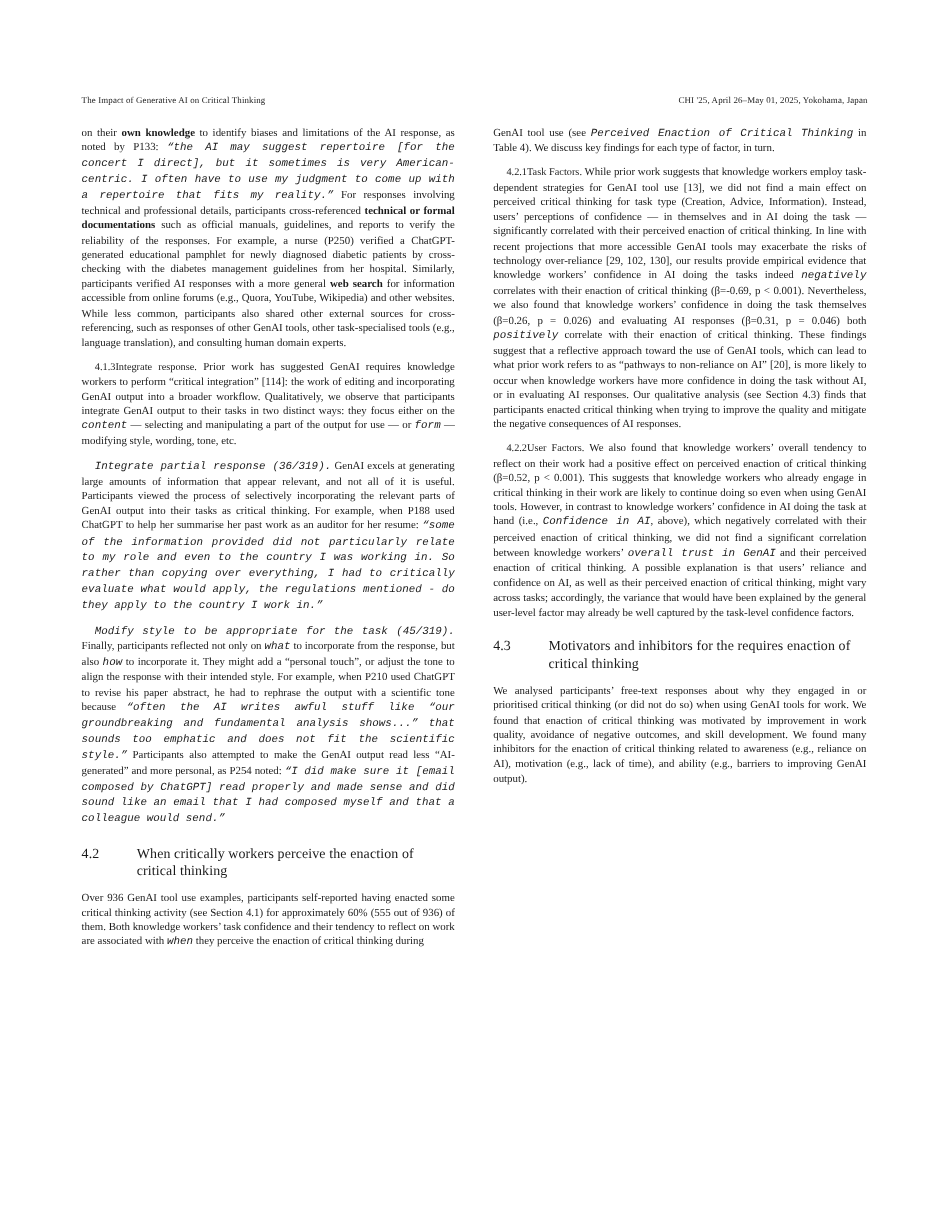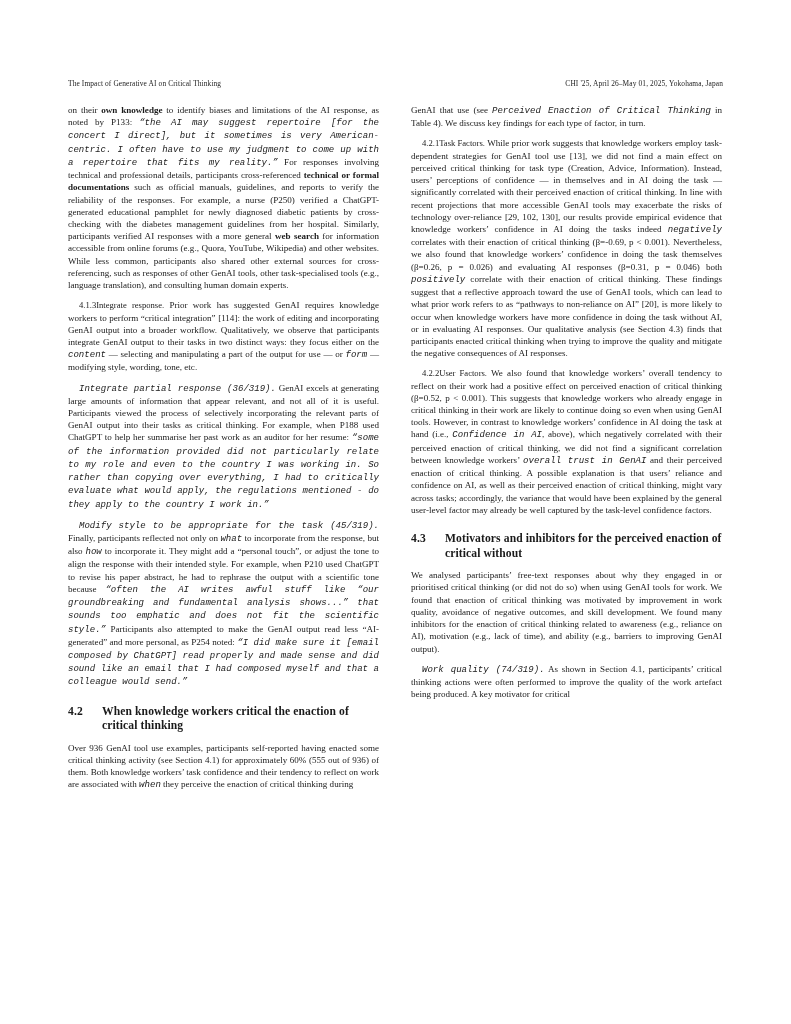--- a/index.html
+++ b/index.html
@@ -69,25 +69,25 @@
     font-size: 8.6px;
   }
 
   em { font-style: italic; font-family: Liberation Mono, monospace; }
   strong { font-weight: bold; }
 
   
   h2 {
     margin: 0;
     font-size: 11.6px;
-    font-weight: bold;
+    font-weight: normal;
     line-height: 14.6px;
     letter-spacing: 0.1px;
     display: flex;
-    gap: 10px;
+    gap: 22px;
   }
   h2 .h-num {
     flex: 0 0 auto;
     min-width: 24px;
   }
   h2 .h-text {
     flex: 1 1 auto;
   }
   .h-space-before { margin-top: 16px; }
   .h-space-after  { margin-top: 8px; }
@@ -109,41 +109,40 @@
       <p class="cont"><span>on their </span><strong>own knowledge</strong><span> to identify biases and limitations of the AI response, as noted by P133: </span><em>“the AI may suggest repertoire [for the concert I direct], but it sometimes is very American-centric. I often have to use my judgment to come up with a repertoire that fits my reality.”</em><span> For responses involving technical and professional details, participants cross-referenced </span><strong>technical or formal documentations</strong><span> such as official manuals, guidelines, and reports to verify the reliability of the responses. For example, a nurse (P250) verified a ChatGPT-generated educational pamphlet for newly diagnosed diabetic patients by cross-checking with the diabetes management guidelines from her hospital. Similarly, participants verified AI responses with a more general </span><strong>web search</strong><span> for information accessible from online forums (e.g., Quora, YouTube, Wikipedia) and other websites. While less common, participants also shared other external sources for cross-referencing, such as responses of other GenAI tools, other task-specialised tools (e.g., language translation), and consulting human domain experts.</span></p>
 
       <p class="gap indent"><span class="subsub num">4.1.3</span><span class="subsub">Integrate response.</span><span> Prior work has suggested GenAI requires knowledge workers to perform “critical integration” [114]: the work of editing and incorporating GenAI output into a broader workflow. Qualitatively, we observe that participants integrate GenAI output to their tasks in two distinct ways: they focus either on the </span><em>content</em><span> — selecting and manipulating a part of the output for use — or </span><em>form</em><span> — modifying style, wording, tone, etc.</span></p>
 
       <p class="gap indent"><em>Integrate partial response (36/319).</em><span> GenAI excels at generating large amounts of information that appear relevant, and not all of it is useful. Participants viewed the process of selectively incorporating the relevant parts of GenAI output into their tasks as critical thinking. For example, when P188 used ChatGPT to help her summarise her past work as an auditor for her resume: </span><em>“some of the information provided did not particularly relate to my role and even to the country I was working in. So rather than copying over everything, I had to critically evaluate what would apply, the regulations mentioned - do they apply to the country I work in.”</em></p>
 
       <p class="gap indent"><em>Modify style to be appropriate for the task (45/319).</em><span> Finally, participants reflected not only on </span><em>what</em><span> to incorporate from the response, but also </span><em>how</em><span> to incorporate it. They might add a “personal touch”, or adjust the tone to align the response with their intended style. For example, when P210 used ChatGPT to revise his paper abstract, he had to rephrase the output with a scientific tone because </span><em>“often the AI writes awful stuff like “our groundbreaking and fundamental analysis shows...” that sounds too emphatic and does not fit the scientific style.”</em><span> Participants also attempted to make the GenAI output read less “AI-generated” and more personal, as P254 noted: </span><em>“I did make sure it [email composed by ChatGPT] read properly and made sense and did sound like an email that I had composed myself and that a colleague would send.”</em></p>
 
       <h2 class="h-space-before">
         <span class="h-num">4.2</span>
-        <span class="h-text">When knowledge workers critical the enaction of critical thinking</span>
+        <span class="h-text">When critically workers perceive the enaction of critical thinking</span>
       </h2>
 
       <p class="h-space-after cont"><span>Over 936 GenAI tool use examples, participants self-reported having enacted some critical thinking activity (see Section 4.1) for approximately 60% (555 out of 936) of them. Both knowledge workers’ task confidence and their tendency to reflect on work are associated with </span><em>when</em><span> they perceive the enaction of critical thinking during</span></p>
 
     </div>
 
     <div class="column">
 
-      <p class="cont"><span>GenAI that use (see </span><em>Perceived Enaction of Critical Thinking</em><span> in Table 4). We discuss key findings for each type of factor, in turn.</span></p>
+      <p class="cont"><span>GenAI tool use (see </span><em>Perceived Enaction of Critical Thinking</em><span> in Table 4). We discuss key findings for each type of factor, in turn.</span></p>
 
       <p class="gap indent"><span class="subsub num">4.2.1</span><span class="subsub">Task Factors.</span><span> While prior work suggests that knowledge workers employ task-dependent strategies for GenAI tool use [13], we did not find a main effect on perceived critical thinking for task type (Creation, Advice, Information). Instead, users’ perceptions of confidence — in themselves and in AI doing the task — significantly correlated with their perceived enaction of critical thinking. In line with recent projections that more accessible GenAI tools may exacerbate the risks of technology over-reliance [29, 102, 130], our results provide empirical evidence that knowledge workers’ confidence in AI doing the tasks indeed </span><em>negatively</em><span> correlates with their enaction of critical thinking (β=-0.69, p &lt; 0.001). Nevertheless, we also found that knowledge workers’ confidence in doing the task themselves (β=0.26, p = 0.026) and evaluating AI responses (β=0.31, p = 0.046) both </span><em>positively</em><span> correlate with their enaction of critical thinking. These findings suggest that a reflective approach toward the use of GenAI tools, which can lead to what prior work refers to as “pathways to non-reliance on AI” [20], is more likely to occur when knowledge workers have more confidence in doing the task without AI, or in evaluating AI responses. Our qualitative analysis (see Section 4.3) finds that participants enacted critical thinking when trying to improve the quality and mitigate the negative consequences of AI responses.</span></p>
 
       <p class="gap indent"><span class="subsub num">4.2.2</span><span class="subsub">User Factors.</span><span> We also found that knowledge workers’ overall tendency to reflect on their work had a positive effect on perceived enaction of critical thinking (β=0.52, p &lt; 0.001). This suggests that knowledge workers who already engage in critical thinking in their work are likely to continue doing so even when using GenAI tools. However, in contrast to knowledge workers’ confidence in AI doing the task at hand (i.e., </span><em>Confidence in AI</em><span>, above), which negatively correlated with their perceived enaction of critical thinking, we did not find a significant correlation between knowledge workers’ </span><em>overall trust in GenAI</em><span> and their perceived enaction of critical thinking. A possible explanation is that users’ reliance and confidence on AI, as well as their perceived enaction of critical thinking, might vary across tasks; accordingly, the variance that would have been explained by the general user-level factor may already be well captured by the task-level confidence factors.</span></p>
 
       <h2 class="h-space-before">
         <span class="h-num">4.3</span>
-        <span class="h-text">Motivators and inhibitors for the perceived enaction of critical without</span>
+        <span class="h-text">Motivators and inhibitors for the requires enaction of critical thinking</span>
       </h2>
 
       <p class="h-space-after cont">We analysed participants’ free-text responses about why they engaged in or prioritised critical thinking (or did not do so) when using GenAI tools for work. We found that enaction of critical thinking was motivated by improvement in work quality, avoidance of negative outcomes, and skill development. We found many inhibitors for the enaction of critical thinking related to awareness (e.g., reliance on AI), motivation (e.g., lack of time), and ability (e.g., barriers to improving GenAI output).</p>
 
 
-      <p class="gap indent"><em>Work quality (74/319).</em><span> As shown in Section 4.1, participants’ critical thinking actions were often performed to improve the quality of the work artefact being produced. A key motivator for critical</span></p>
 
     </div>
 
   </div>
 </div>
 
 </body></html>

